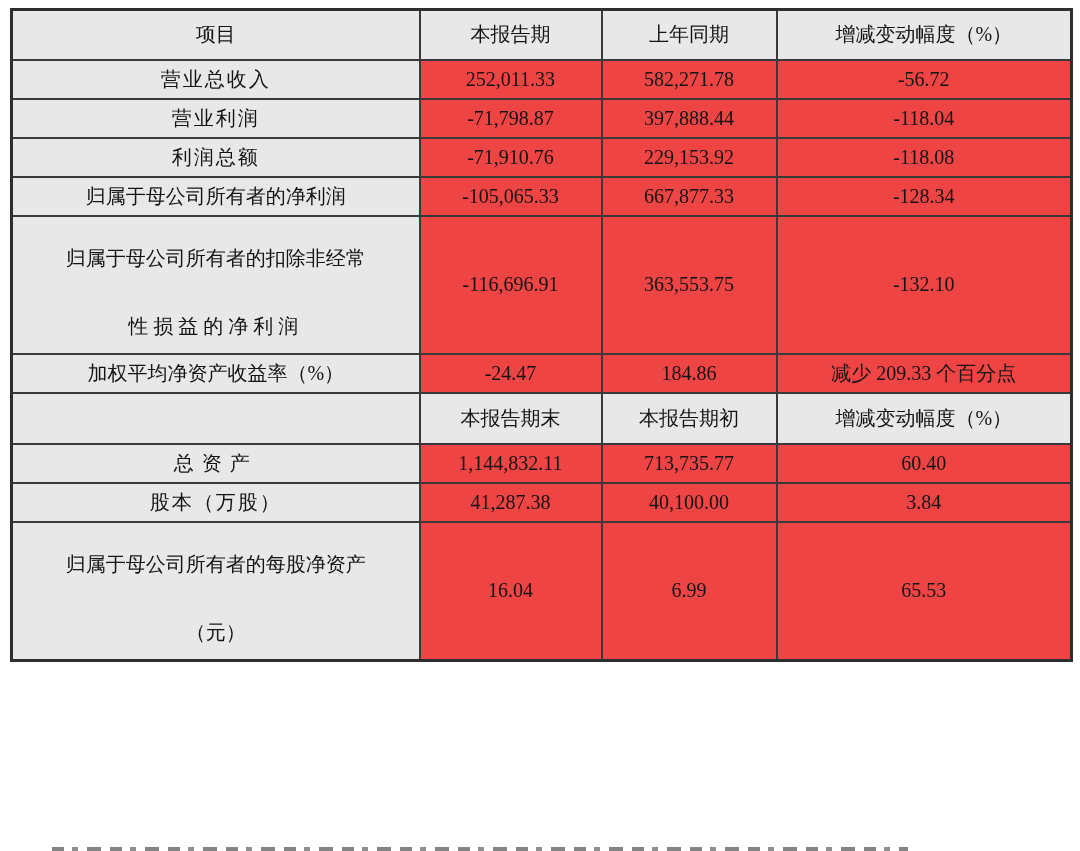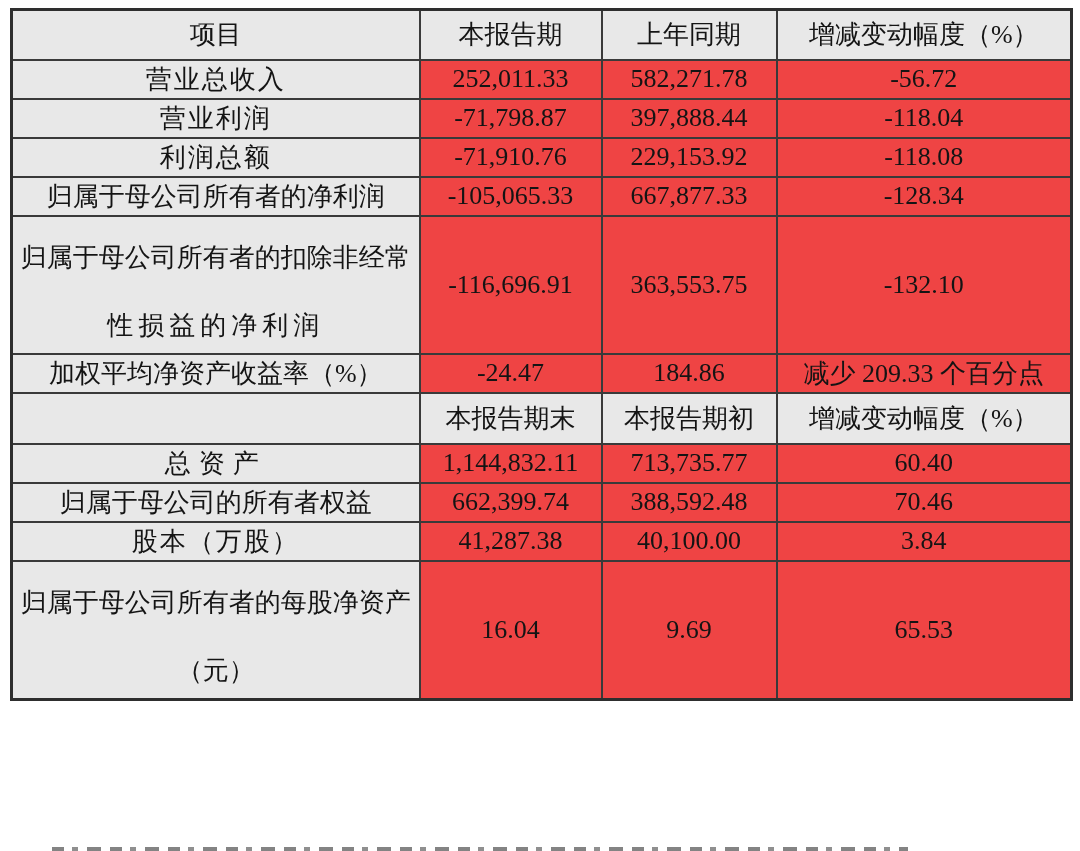--- a/index.html
+++ b/index.html
@@ -22,21 +22,21 @@
     top: 8px;
     width: 1060px;
     border-collapse: collapse;
     table-layout: fixed;
     border: 3px solid #2e2e2e;
   }
   table.fin td {
     border: 2px solid #3a3a3a;
     text-align: center;
     vertical-align: middle;
-    font-size: 26px;
+    font-size: 20px;
     padding: 0 4px;
     overflow: hidden;
   }
   td.gray { background: #e8e8e8; }
   td.white { background: #ef4444; }
   tr.h-header1 { height: 50px; }
   tr.h-std     { height: 39px; }
   tr.h-tall    { height: 110px; }
   tr.h-header2 { height: 51px; }
   .line { display: block; line-height: 54px; margin-top: 14px; }
@@ -133,41 +133,35 @@
       <td class="gray">增减变动幅度（%）</td>
     </tr>
 
     <tr class="h-std">
       <td class="gray ls8">总资产</td>
       <td class="white">1,144,832.11</td>
       <td class="white">713,735.77</td>
       <td class="white">60.40</td>
     </tr>
 
-    <tr class="h-std">
-      <td class="gray">归属于母公司的所有者权益</td>
-      <td class="white">662,399.74</td>
-      <td class="white">388,592.48</td>
-      <td class="white">70.46</td>
-    </tr>
 
     <tr class="h-std">
       <td class="gray ls2">股本（万股）</td>
       <td class="white">41,287.38</td>
       <td class="white">40,100.00</td>
       <td class="white">3.84</td>
     </tr>
 
     <tr class="h-tall">
       <td class="gray">
         <span class="line">归属于母公司所有者的每股净资产</span>
         <span class="line">（元）</span>
       </td>
       <td class="white">16.04</td>
-      <td class="white">9.69</td>
+      <td class="white">6.99</td>
       <td class="white">65.53</td>
     </tr>
   </tbody>
     </table>
 
   <div class="footnote-remnant"></div>
 
 </div>
 
 </body></html>

